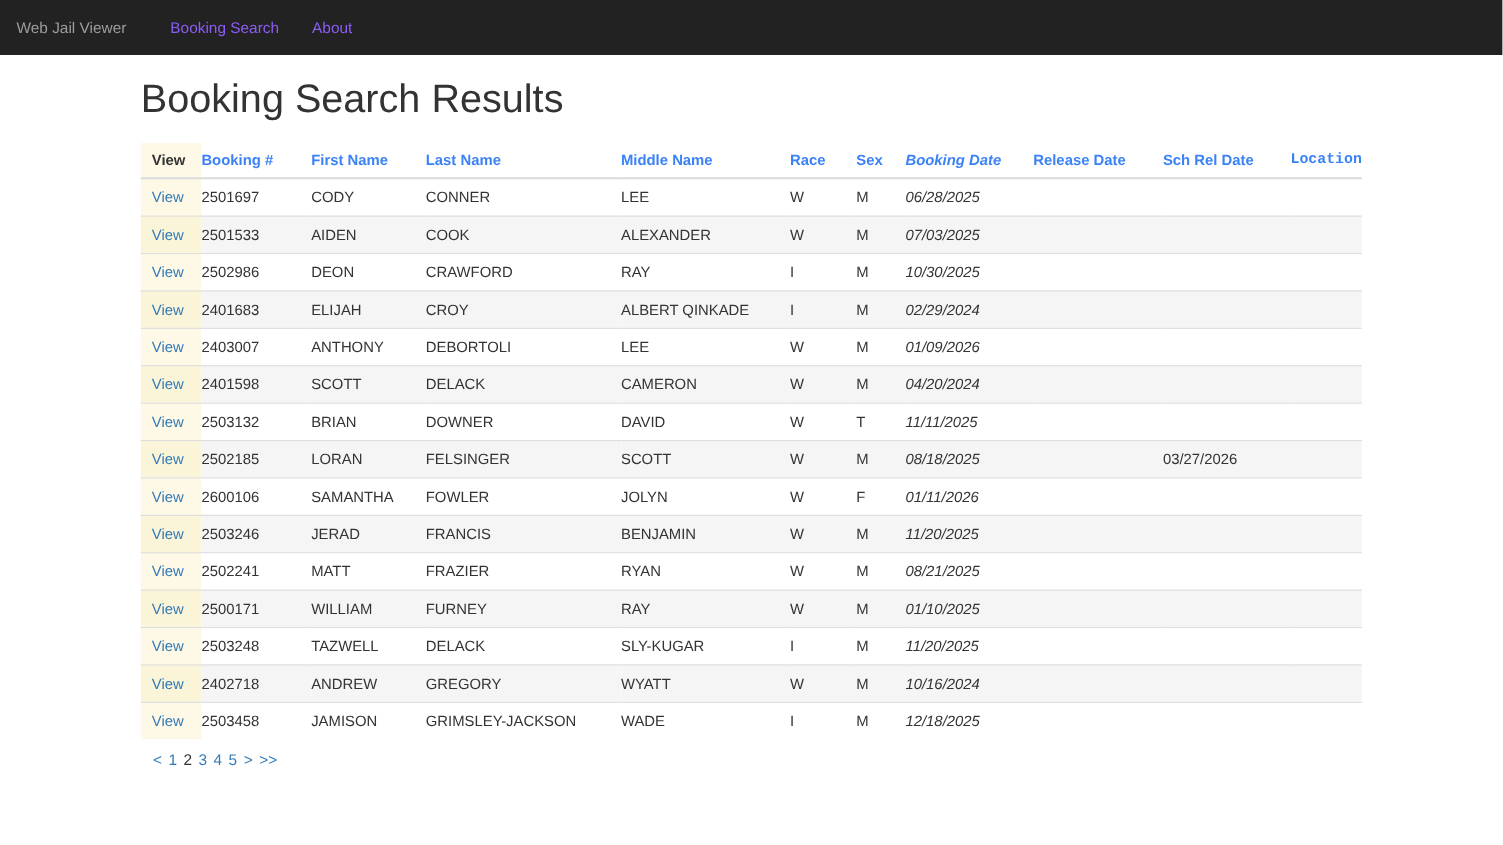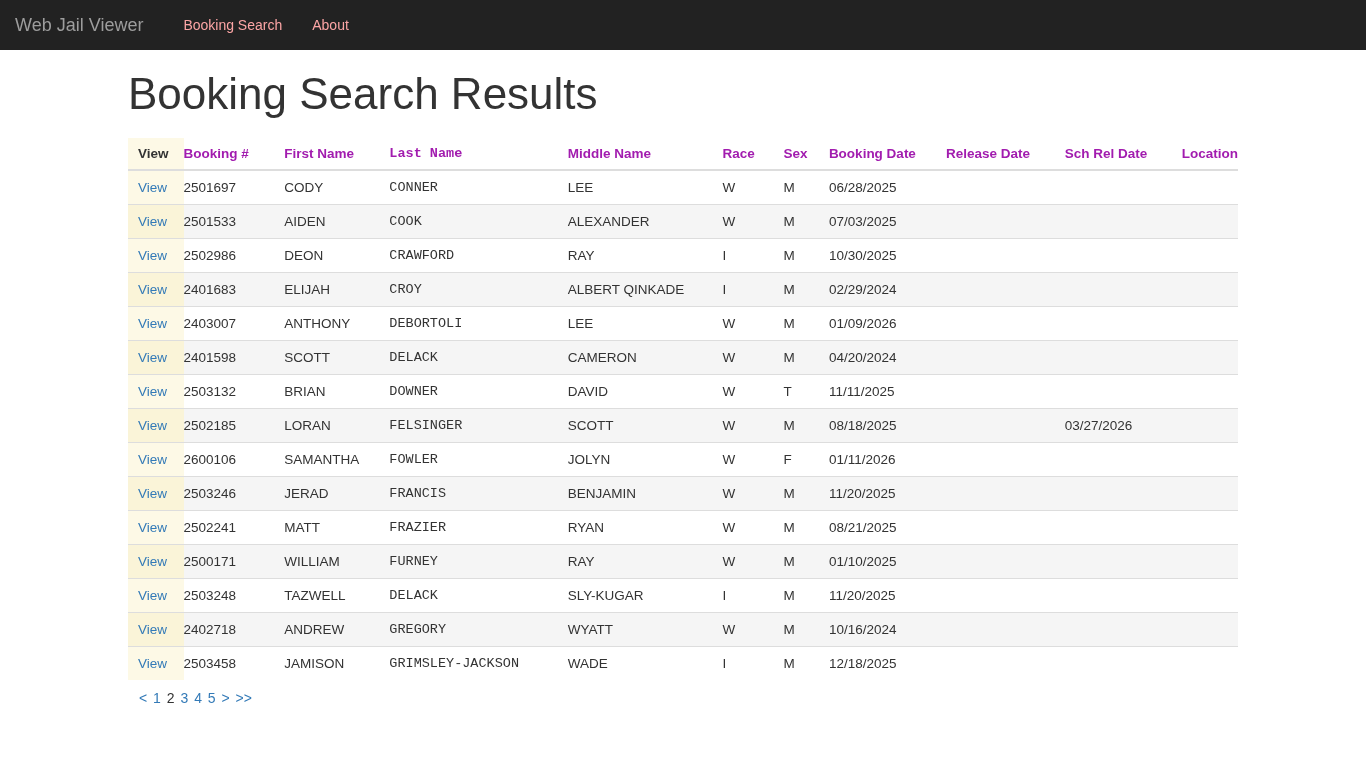--- a/index.html
+++ b/index.html
@@ -16,60 +16,60 @@
   
   .navbar {
     height: 50px;
     background: #222222;
     display: flex;
     align-items: center;
     padding: 0 0 0 15px;
   }
   .navbar-brand {
     color: #9d9d9d;
-    font-size: 18px;
+    font-size: 14px;
     line-height: 20px;
     padding: 0 15px 0 0;
     margin-right: 10px;
     text-decoration: none;
     white-space: nowrap;
   }
   .nav-link {
-    color: #fca5a5;
+    color: #8b5cf6;
     font-size: 14px;
     text-decoration: none;
     padding: 0 15px;
     line-height: 50px;
     white-space: nowrap;
   }
 
   
   .container {
     width: 1140px;
     margin: 0 auto;
     padding: 0 15px;
   }
   h1.page-title {
-    font-size: 44px;
+    font-size: 36px;
     font-weight: normal;
     color: #333333;
     margin: 20px 0 20px 0;
     line-height: 1.1;
   }
 
   
   table.results {
     width: 100%;
     border-collapse: collapse;
     font-size: 13.5px;
   }
   table.results thead th {
     text-align: left;
     font-weight: bold;
-    color: #a21caf;
+    color: #3b82f6;
     padding: 8px 0 8px 0;
     border-bottom: 2px solid #dddddd;
     white-space: nowrap;
   }
   table.results thead th.plain {
     color: #333333;
   }
   table.results tbody td {
     padding: 9px 0 9px 0;
     border-top: 1px solid #dddddd;
@@ -89,28 +89,28 @@
     background: #faf4d8 !important;
   }
   a.view-link {
     color: #337ab7;
     text-decoration: none;
   }
 
   
   .col-booking   { width: 102px; }
   .col-first     { width: 106px; }
-  .col-last      { width: 180px; font-family: Liberation Mono, monospace; }
+  .col-last      { width: 180px; }
   .col-middle    { width: 156px; }
   .col-race      { width: 62px; }
   .col-sex       { width: 46px; }
-  .col-bdate     { width: 118px; }
+  .col-bdate     { width: 118px; font-style: italic; }
   .col-rdate     { width: 120px; }
   .col-schrel    { width: 118px; }
-  .col-location  { width: auto; }
+  .col-location  { width: auto; font-family: Liberation Mono, monospace; }
 
   
   .pager {
     padding: 10px 0 0 10px;
     font-size: 14px;
     color: #337ab7;
   }
   .pager a {
     color: #337ab7;
     text-decoration: none;

